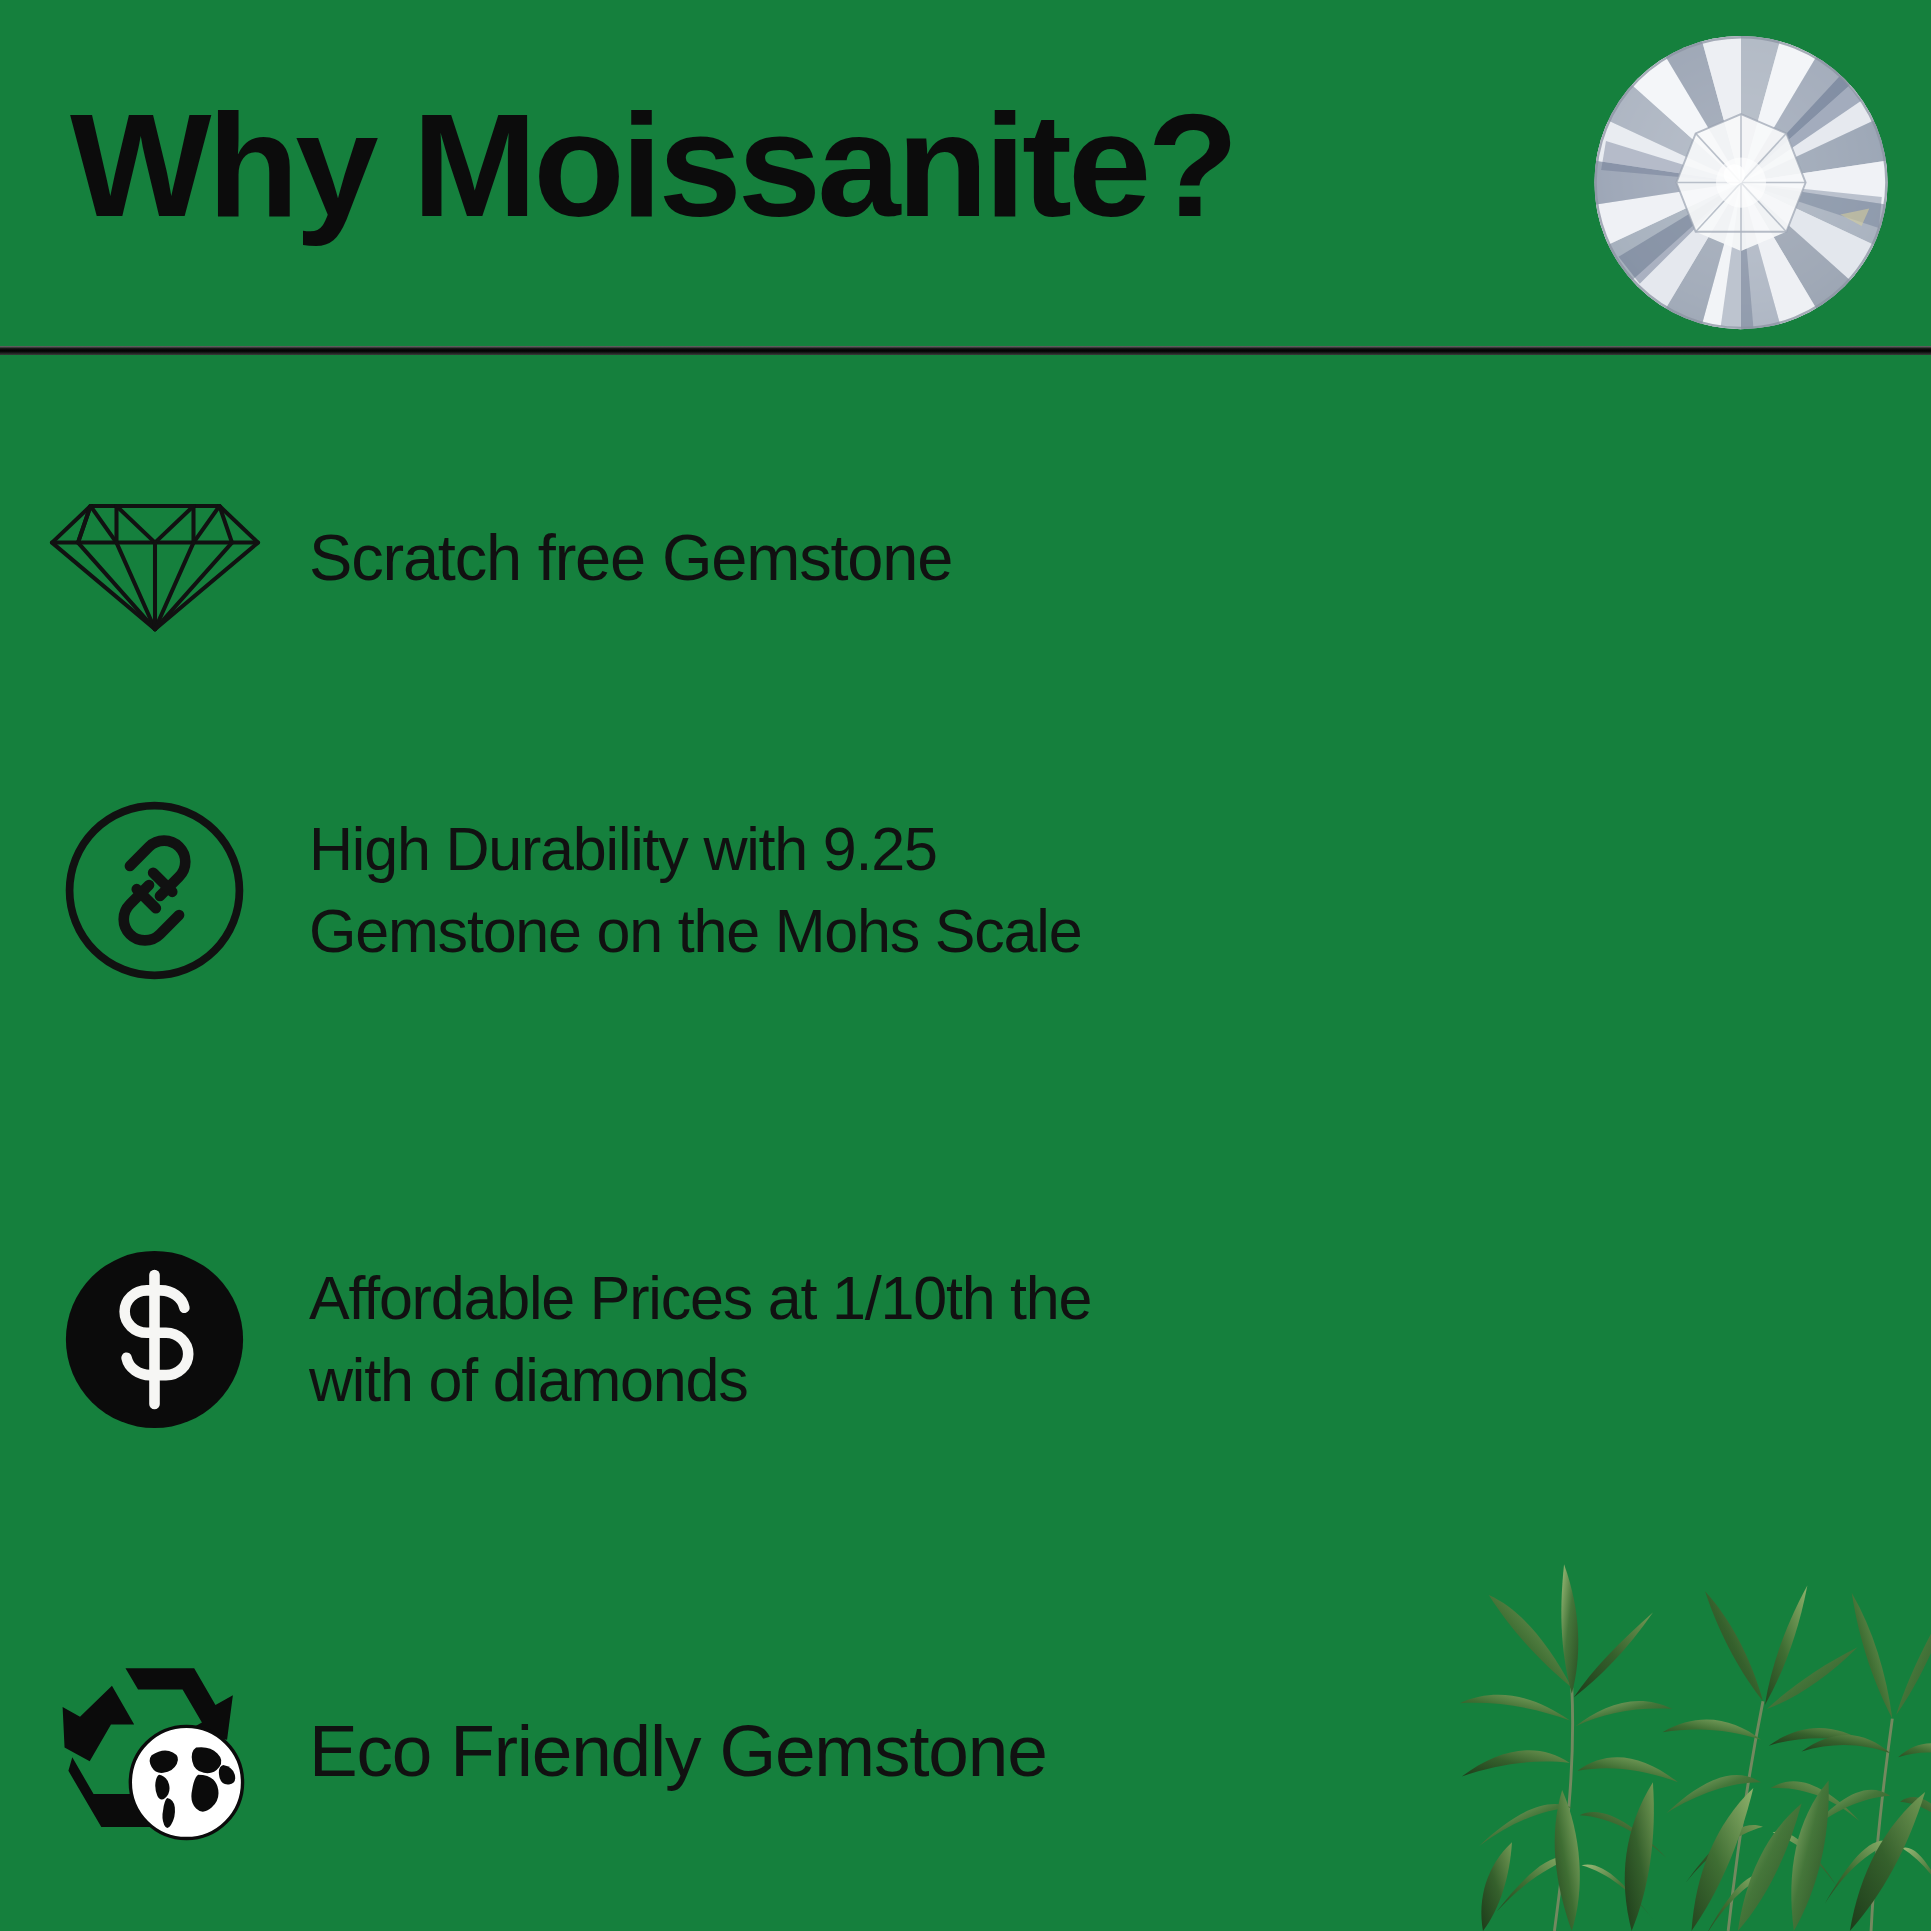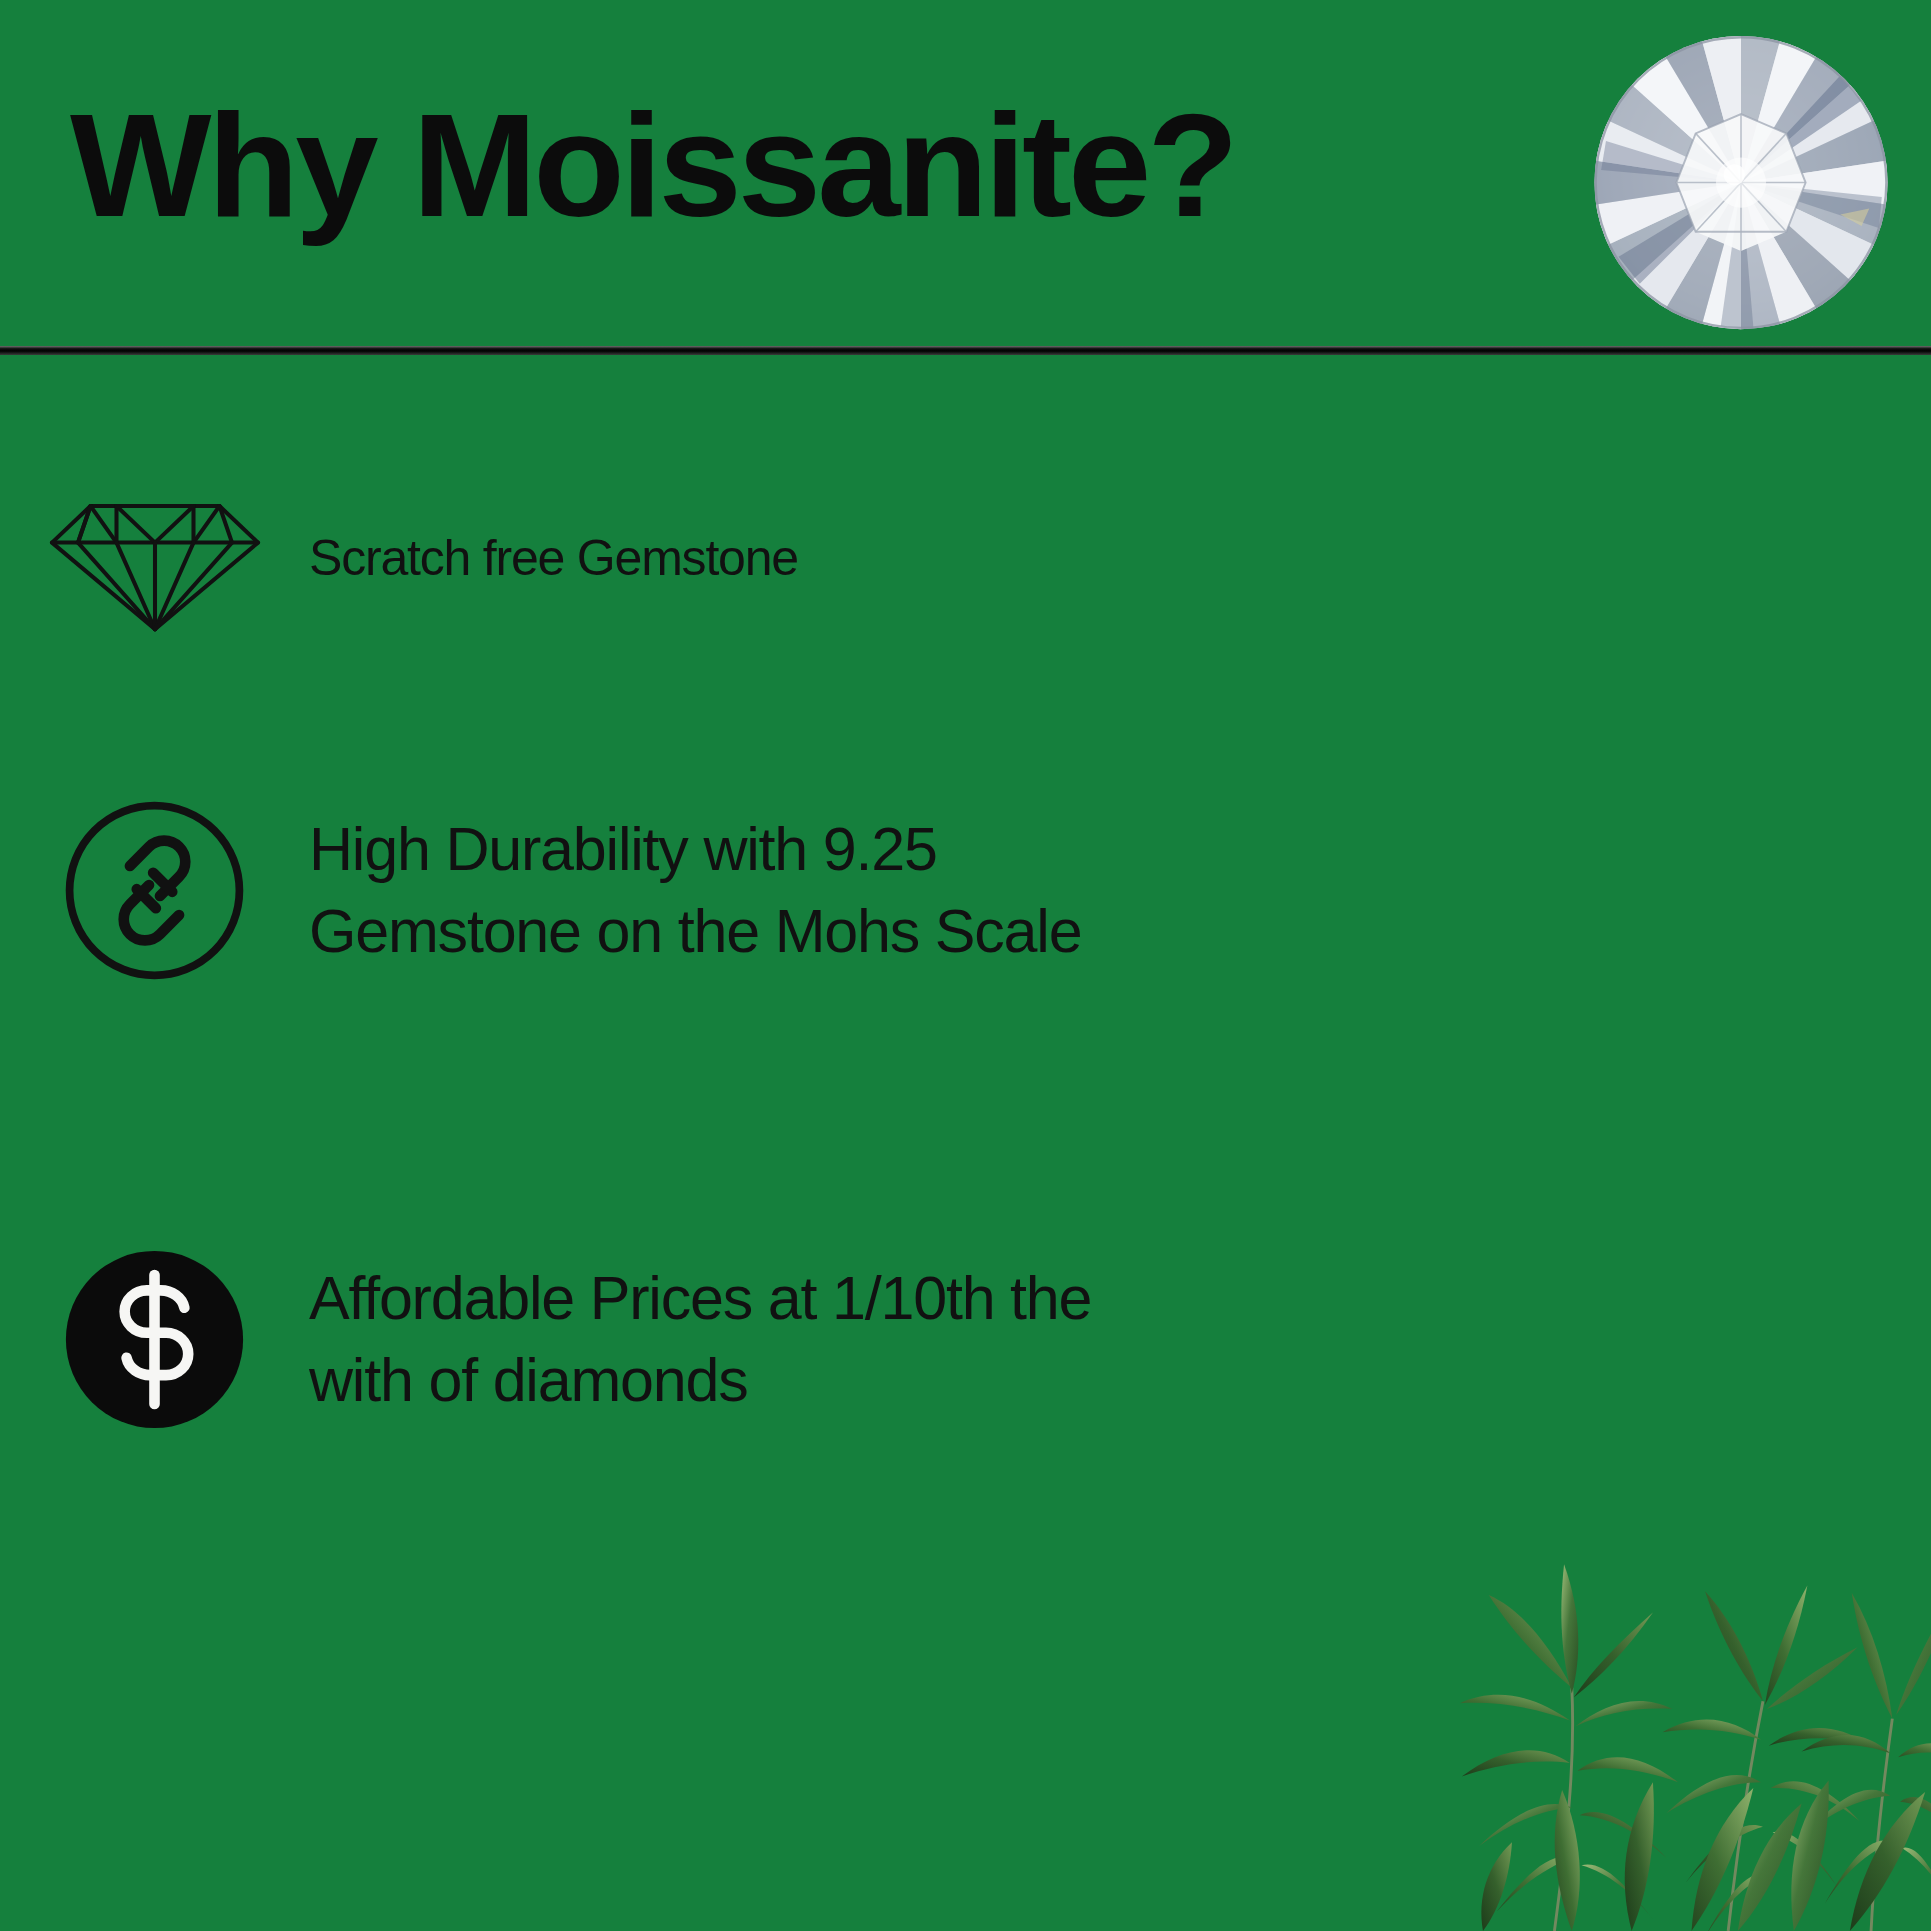--- a/index.html
+++ b/index.html
@@ -44,21 +44,21 @@
     font-family:"Liberation Sans","DejaVu Sans",sans-serif;
     padding-right:39px;
   }
   .row-text .ln{display:block;white-space:nowrap;}
 
   #row-1{top:63px;height:290px;}
   #row-2{top:381px;height:319px;}
   #row-3{top:830px;height:319px;}
   #row-4{top:1241px;height:319px;}
 
-  #row-1 .row-text{font-size:50px;}
+  #row-1 .row-text{font-size:65px;}
   #row-4 .row-text{font-size:73px;}
 
   
   .foliage{
     position:absolute;right:0;bottom:0;
     width:618px;height:502px;
     pointer-events:none;
   }
 </style>
 </head>
@@ -207,20 +207,51 @@
             <path d="M126 62 a25 22 0 0 0 -25 -18 h-14 a23 22 0 0 0 0 44 h20 a23 22 0 0 1 0 44 h-16 a25 22 0 0 1 -25 -18"></path>
           </g>
         </svg>
       </div>
       <div class="row-text">
         <span class="ln">Affordable Prices at 1/10th the</span>
         <span class="ln">with of diamonds</span>
       </div>
     </div>
 
+    <div class="row" id="row-4">
+      <div class="row-icon">
+        <svg width="208" height="208" viewBox="0 0 215 215" aria-hidden="true">
+
+          <g fill="#0b0b0b">
+
+            <path d="M77 22 L148 22 L170 60 L188 50 L182 96 L138 88 L156 78 L136 44 L90 44 Z"></path>
+
+            <path d="M63 40 L86 80 L62 80 L40 118 L14 104 L12 62 L30 72 Z"></path>
+
+            <path d="M22 114 L44 152 L120 152 L120 186 L52 186 L18 128 Z"></path>
+          </g>
+
+          <circle cx="140" cy="140" r="58" fill="#ffffff" stroke="#0b0b0b" stroke-width="3.5"></circle>
+          <g fill="#0b0b0b">
+
+            <path d="M104 112 q12 -8 22 -3 q8 4 4 12 q-4 8 -14 9 q-8 1 -12 -6 q-4 -7 0 -12 Z"></path>
+            <path d="M112 132 q8 2 10 10 q2 9 -4 14 q-5 4 -8 -2 q-3 -7 -2 -14 q1 -7 4 -8 Z"></path>
+
+            <path d="M120 156 q7 1 8 10 q1 10 -4 18 q-4 6 -7 0 q-3 -7 -1 -16 q1 -9 4 -12 Z"></path>
+
+            <path d="M150 104 q14 -2 22 6 q7 7 2 14 q-6 8 -16 6 q-10 -2 -12 -12 q-2 -10 4 -14 Z"></path>
+            <path d="M152 132 q16 0 20 12 q4 13 -6 22 q-9 8 -16 1 q-7 -7 -4 -20 q2 -12 6 -15 Z"></path>
+            <path d="M178 122 q10 2 12 10 q2 9 -6 10 q-8 1 -10 -8 q-2 -10 4 -12 Z"></path>
+          </g>
+        </svg>
+      </div>
+      <div class="row-text">
+        <span class="ln">Eco Friendly Gemstone</span>
+      </div>
+    </div>
   </div>
 
   <div class="foliage">
     <svg viewBox="0 0 640 520" width="618" height="502" aria-hidden="true">
       <defs>
         <linearGradient id="lf1" x1="0" y1="1" x2="1" y2="0">
           <stop offset="0%" stop-color="#24461f"></stop>
           <stop offset="45%" stop-color="#3f6e33"></stop>
           <stop offset="100%" stop-color="#8fb26c"></stop>
         </linearGradient>

